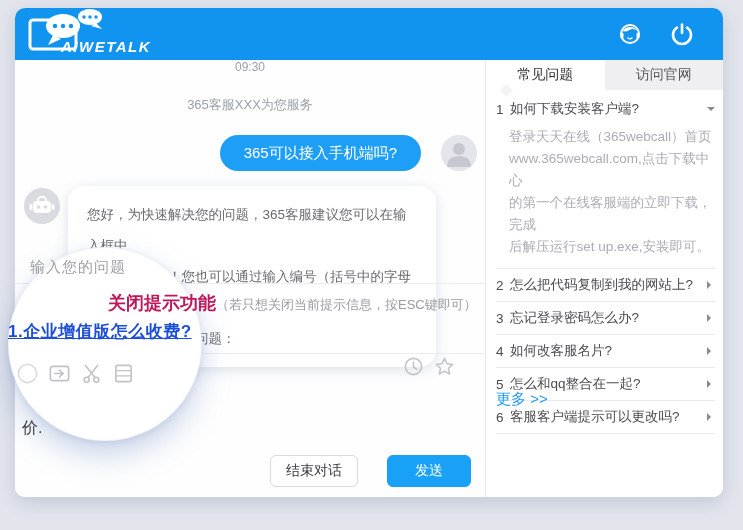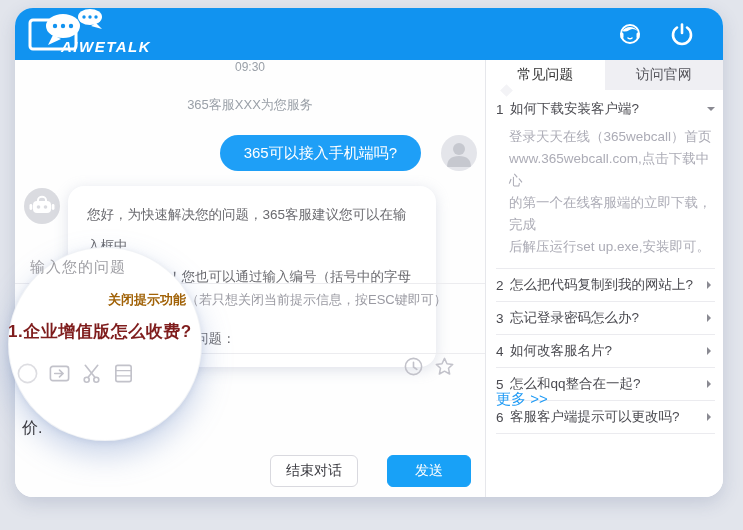--- a/index.html
+++ b/index.html
@@ -1,21 +1,21 @@
 <!DOCTYPE html>
 <html><head>
 <meta charset="utf-8">
 <style>
   html,body{margin:0;padding:0;}
   body{font-family:"Liberation Sans","DejaVu Sans",sans-serif;background:#E2E5EC;}
   .stage{position:relative;width:743px;height:530px;background:#E2E5EC;overflow:hidden;}
 
   
   .window{position:absolute;left:15px;top:8px;width:708px;height:489px;background:#fff;
-          border-radius:18px;box-shadow:0 6px 18px rgba(60,80,120,.18);overflow:hidden;}
+          border-radius:10px;box-shadow:0 6px 18px rgba(60,80,120,.18);overflow:hidden;}
 
   
   .header{position:absolute;left:0;top:0;right:0;height:52px;background:#1193F0;
           display:flex;align-items:center;}
   .logo{margin-left:12px;}
   .header-icons{position:absolute;right:28px;top:0;height:52px;display:flex;align-items:center;gap:26px;}
   .hicon{width:26px;height:26px;cursor:pointer;}
 
   
   .main{position:absolute;left:0;top:52px;right:0;bottom:0;display:flex;}
@@ -48,24 +48,24 @@
   .btn-end{width:86px;background:#fff;border:1px solid #D9D9DF;color:#3A3A40;}
   .btn-send{width:82px;background:#18A1F7;color:#fff;border:1px solid #18A1F7;}
 
   
   .lens{position:absolute;left:8px;top:247px;width:192px;height:192px;border-radius:50%;background:#fff;
         box-shadow:0 14px 30px rgba(115,145,200,.38),0 2px 6px rgba(120,140,180,.18);
         border:1px solid rgba(120,135,170,.10);z-index:20;}
   .lens-echo{position:absolute;left:30px;top:258px;z-index:22;font-size:15px;color:#8E8E94;
              letter-spacing:1px;opacity:.85;}
   .hint-row{position:absolute;left:108px;top:291px;z-index:30;white-space:nowrap;font-size:13px;}
-  .hint-link{color:#a16207;font-weight:bold;font-size:13px;cursor:pointer;}
+  .hint-link{color:#be185d;font-weight:bold;font-size:18px;cursor:pointer;}
   .hint-note{color:#9A9AA2;}
   .lens-question{position:absolute;left:8px;top:320px;z-index:24;font-size:17px;font-weight:bold;
-                 color:#7f1d1d;letter-spacing:.5px;}
+                 color:#1d4ed8;letter-spacing:.5px;text-decoration:underline;}
   .lens-toolbar{position:absolute;left:16px;top:362px;z-index:24;display:flex;gap:9px;align-items:center;}
   .licon{width:23px;height:23px;cursor:pointer;}
   .lens-price{position:absolute;left:22px;top:418px;z-index:24;font-size:16px;color:#3A3A40;}
 
   
   .tabs{display:flex;height:30px;}
   .tab{flex:1;display:flex;align-items:center;justify-content:center;font-size:14px;cursor:pointer;}
   .tab-active{background:#fff;color:#333;}
   .tab-inactive{background:#EFEFF3;color:#55555C;}
   .tab-notch{position:absolute;left:16px;top:26px;width:9px;height:9px;background:#F3F3F6;transform:rotate(45deg);}

